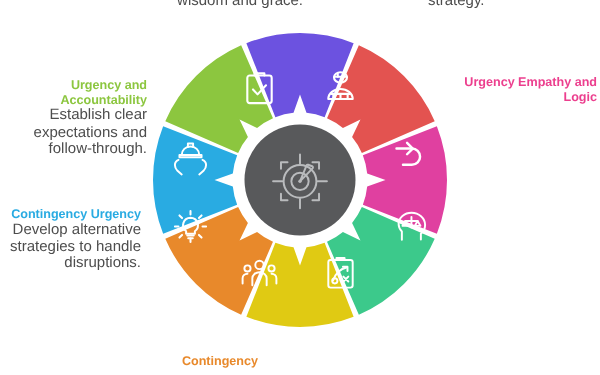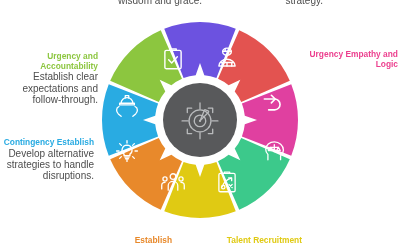--- a/index.html
+++ b/index.html
@@ -51,38 +51,35 @@
   <div class="txt" id="t-shifts">
     <span class="bd">ready for rapid shifts in strategy.</span>
   </div>
 
   <div class="txt" id="t-urgency">
     <span class="hd" style="color:#8cc63f">Urgency and Accountability</span>
     <span class="bd">Establish clear expectations and follow-through.</span>
   </div>
 
   <div class="txt" id="t-conting">
-    <span class="hd" style="color:#29abe2">Contingency Establish</span>
+    <span class="hd" style="color:#29abe2">Contingency Urgency</span>
     <span class="bd">Develop alternative strategies to handle disruptions.</span>
   </div>
 
   <div class="txt" id="t-balance">
     <span class="hd" style="color:#ec3f8e">Urgency Empathy and Logic</span>
   </div>
 
   <div class="txt" id="t-success">
   </div>
 
   <div class="txt" id="t-innov">
-    <span class="hd" style="color:#e8892b">Establish</span>
+    <span class="hd" style="color:#e8892b">Contingency</span>
   </div>
 
-  <div class="txt" id="t-talent">
-    <span class="hd" style="color:#e0ca13">Talent Recruitment</span>
-  </div>
 
   <div class="wheel">
     <svg viewBox="0 0 200 200">
       <defs>
 
         <g id="notchdefs"></g>
       </defs>
       <g id="segs">
           <path d="M 64.24207513491328 8.756530045472232 A 98 98 0 0 1 135.75792486508675 8.756530045472232 L 116.41945529519289 58.10248828618623 A 45 45 0 0 0 104.31305886341008 55.20717107347696 L 100 43 L 95.68694113658992 55.20717107347695 A 45 45 0 0 0 83.58054470480711 58.10248828618623 Z" fill="#6c52e0"></path>
           <path d="M 139.2342051905757 10.196452502900513 A 98 98 0 0 1 189.8035474970995 60.76579480942429 L 141.2363228303008 81.98429353493972 A 45 45 0 0 0 134.7231062524474 71.37648008750062 L 140.30508652763322 59.69491347236679 L 128.62351991249938 65.2768937475526 A 45 45 0 0 0 118.01570646506028 58.763677169699214 Z" fill="#e35350"></path>

